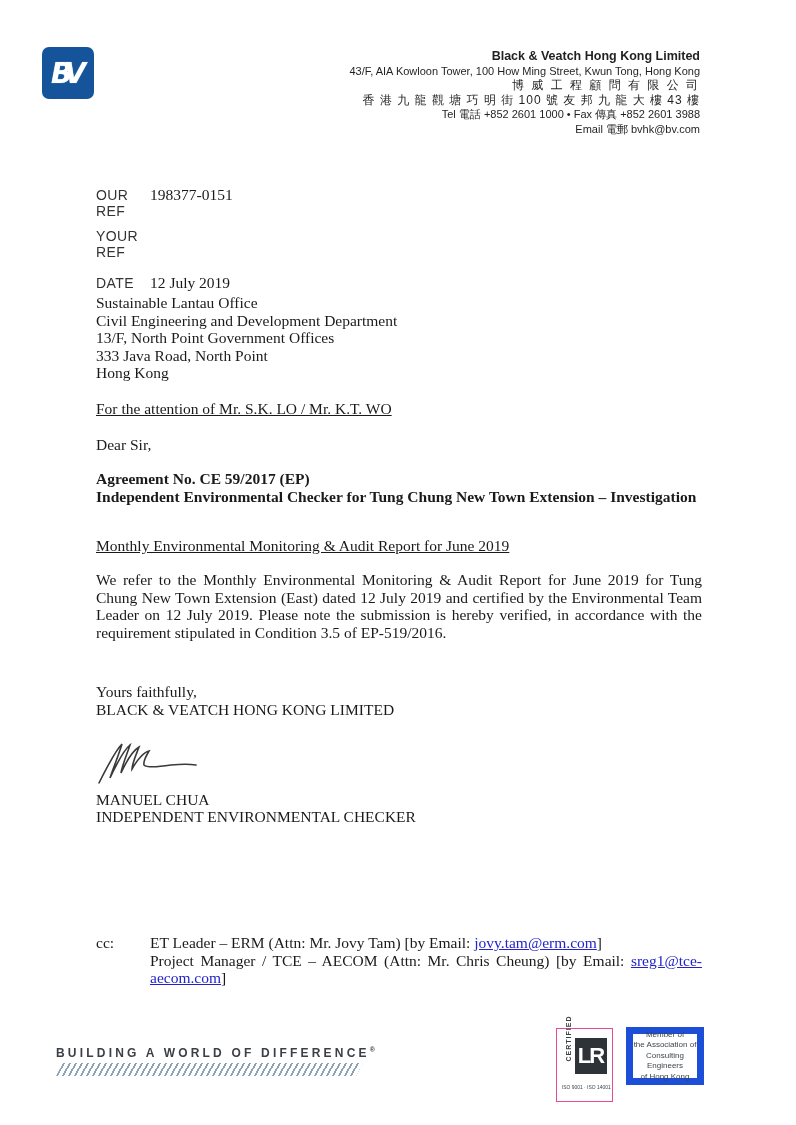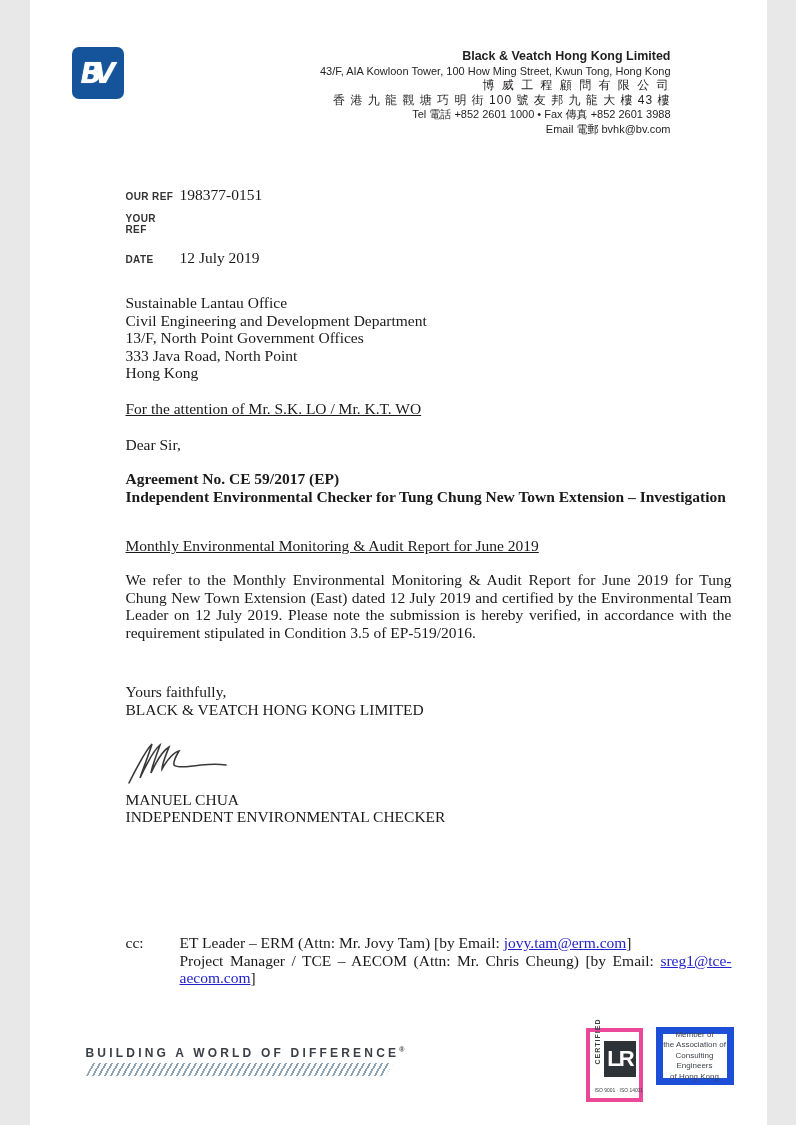--- a/index.html
+++ b/index.html
@@ -1,18 +1,18 @@
 <!DOCTYPE html>
 <html><head>
 <meta charset="utf-8">
 <style>
   html,body{margin:0;padding:0;background:#e8e8e8;}
   .page{
     position:relative;
-    width:737px;height:1125px;
+    width:796px;height:1125px;
     background:#ffffff;
     margin:0 auto;
     font-family:"Liberation Serif", serif;
     color:#1a1a1a;
     overflow:hidden;
   }
   
   .logo-box{
     position:absolute;left:42px;top:47px;
     width:52px;height:52px;border-radius:7px;
@@ -39,23 +39,22 @@
     text-align:right;white-space:nowrap;
   }
   .company-block .co-name{font-weight:bold;font-size:12.5px;}
   .company-block .zh{font-size:12px;letter-spacing:2px;}
   
   .ref-block{position:absolute;left:96px;top:186px;width:420px;}
   .ref-row{display:flex;align-items:baseline;margin-bottom:9px;}
   .ref-label{
     width:54px;
     font-family:"Liberation Sans", sans-serif;
-    font-size:10px;letter-spacing:.4px;color:#333;
+    font-size:14px;letter-spacing:.4px;color:#333;
     flex:0 0 54px;
-    font-weight:bold;
   }
   .ref-value{font-size:15.5px;color:#1a1a1a;}
   .ref-row.date-row{margin-top:14px;}
   
   .body-col{position:absolute;left:96px;top:294px;width:606px;font-size:15.5px;line-height:17.6px;}
   .addr-line{white-space:nowrap;}
   .attention{margin-top:18px;text-decoration:underline;white-space:nowrap;}
   .salutation{margin-top:18px;}
   .subject{margin-top:17px;font-weight:bold;}
   .subject div{white-space:nowrap;}
@@ -81,21 +80,21 @@
     color:#3c4045;white-space:nowrap;
   }
   .tagline sup{font-size:7px;letter-spacing:0;}
   .hatch{
     margin-top:3px;width:300px;height:13px;
     transform:skewX(-28deg);transform-origin:bottom left;
     background:repeating-linear-gradient(90deg,#8ba3b5 0 2px,transparent 2px 6px);
   }
   .lr-box{
     position:absolute;left:556px;top:1028px;
-    width:57px;height:74px;border:4px solid #ec4899;
+    width:57px;height:74px;border:1px solid #ec4899;
     box-sizing:border-box;background:#fff;
   }
   .lr-inner{display:flex;align-items:center;justify-content:center;height:54px;}
   .lr-certified{
     font-family:"Liberation Sans", sans-serif;
     font-weight:bold;font-size:7px;letter-spacing:1px;color:#3a3f46;
     transform:rotate(-90deg);width:10px;white-space:nowrap;
   }
   .lr-mark{
     width:32px;height:36px;background:#2e3338;color:#fff;

